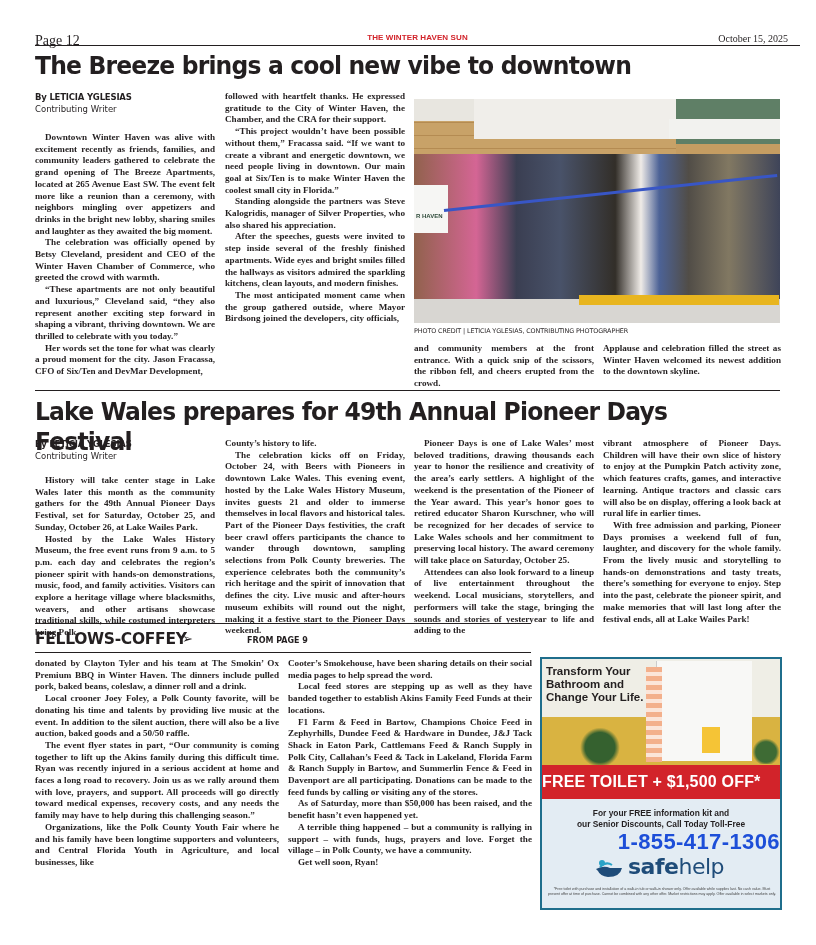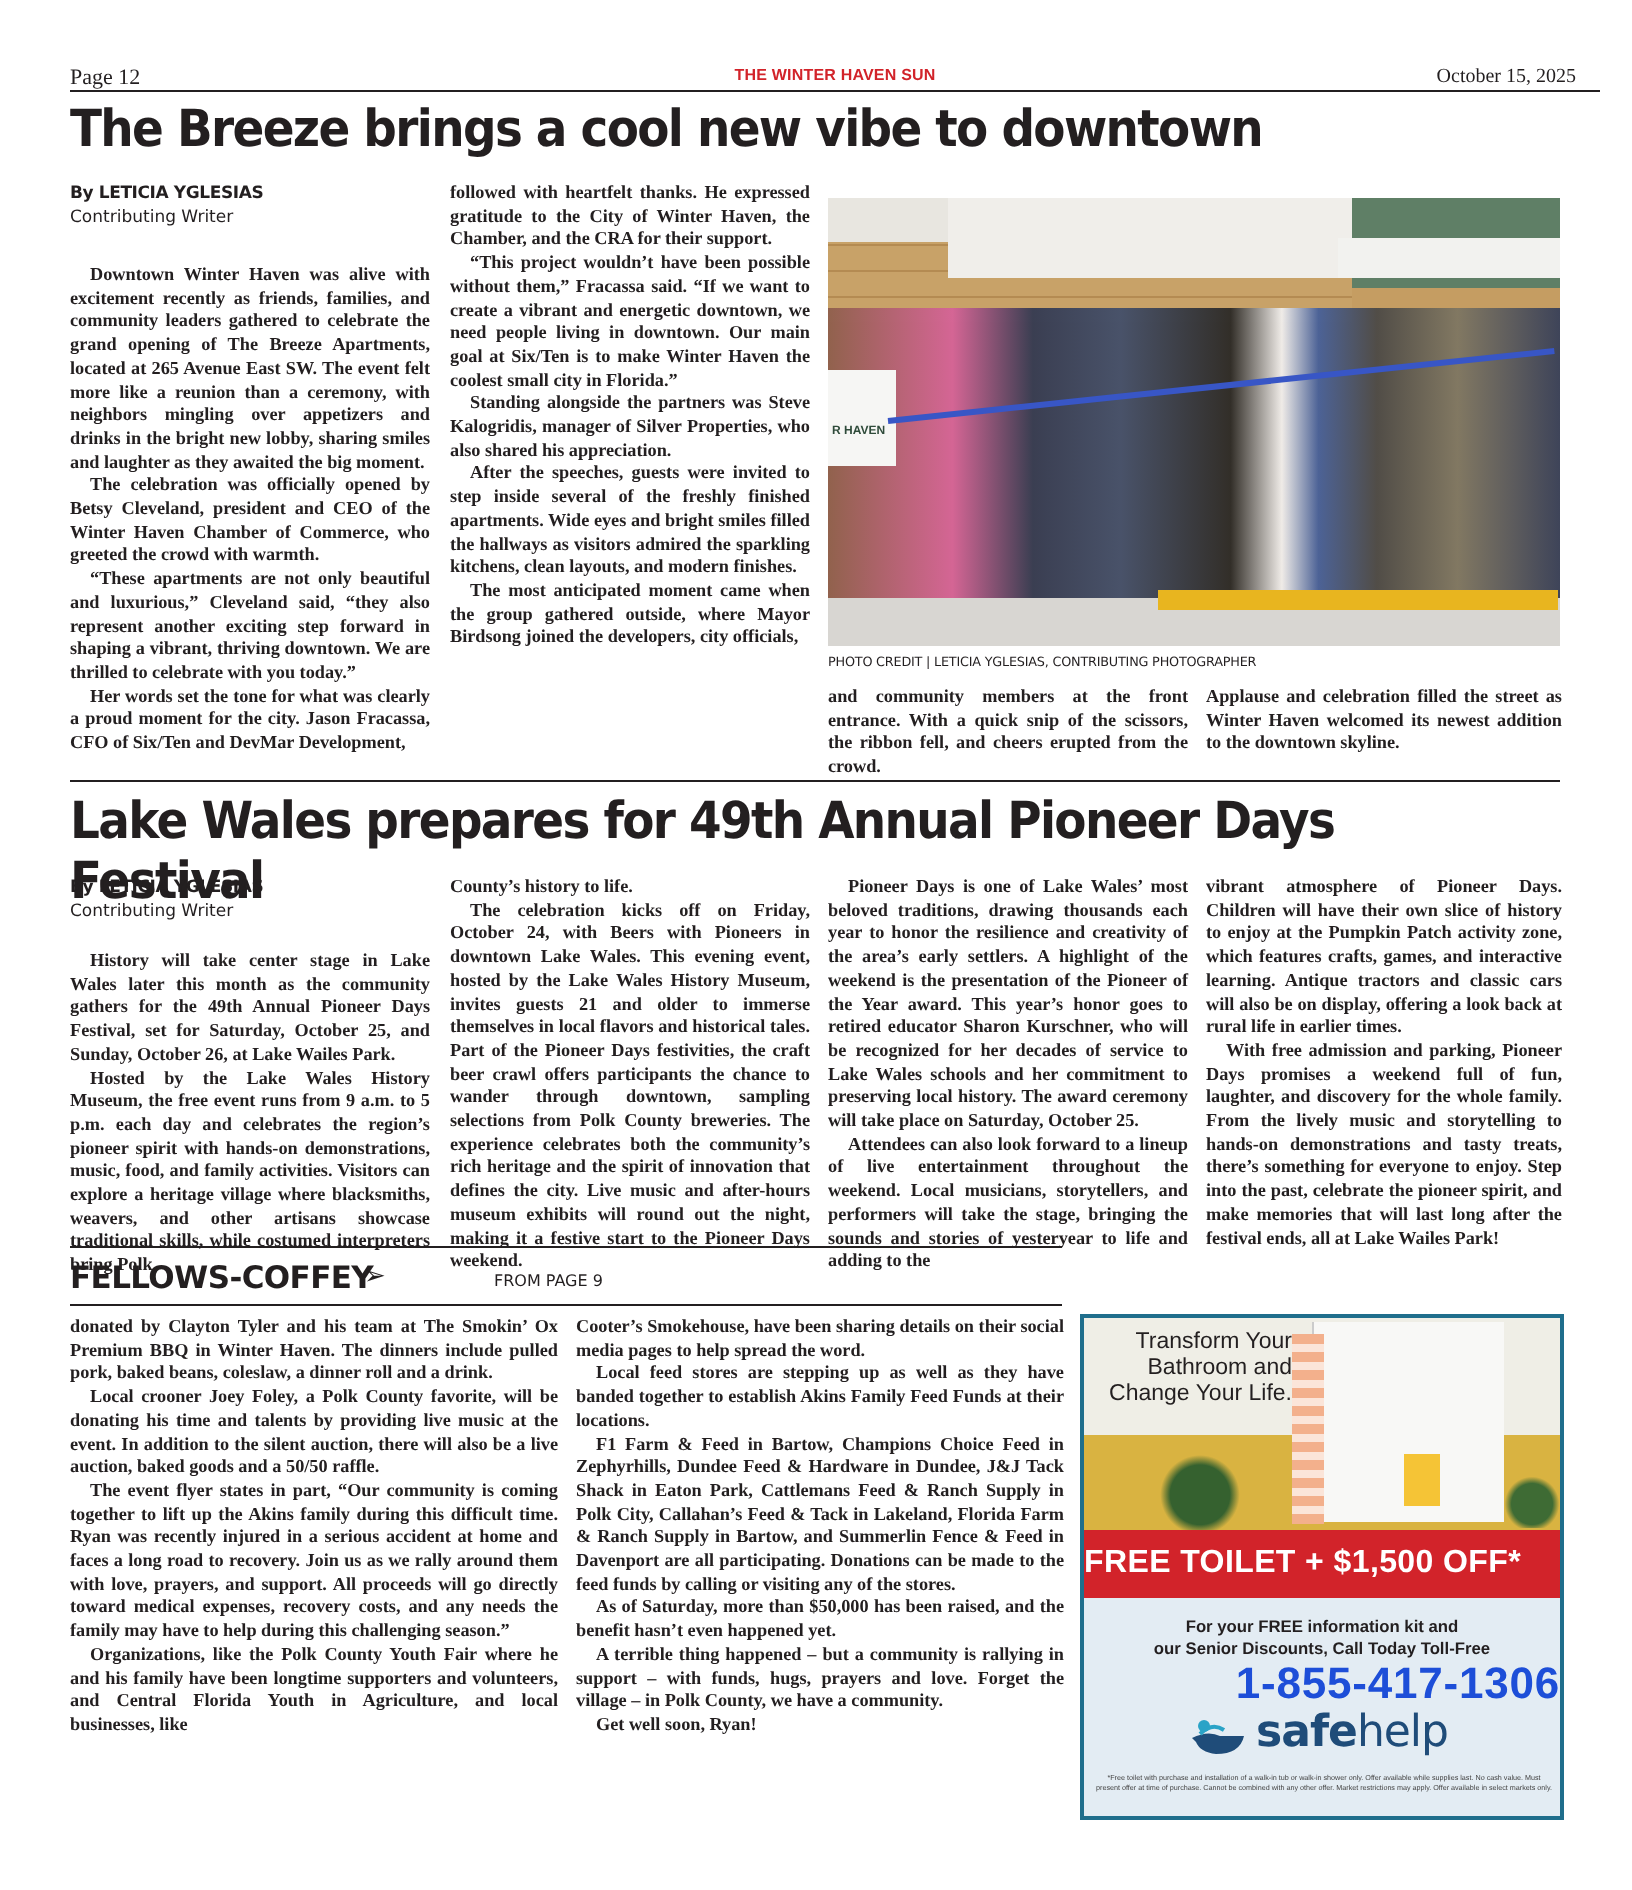--- a/index.html
+++ b/index.html
@@ -1,20 +1,20 @@
 <!DOCTYPE html>
 <html><head>
 <meta charset="utf-8">
 <style>
   * { box-sizing: border-box; margin: 0; padding: 0; }
   html, body { width: 816px; height: 945px; background: #ffffff; overflow: hidden; }
   body { position: relative; font-family: "Liberation Serif", serif; color: #231f20; }
 
   .masthead { position: absolute; left: 35px; top: 33px; width: 765px; height: 13px; border-bottom: 1.2px solid #231f20; }
-  .masthead .page { position: absolute; left: 0; top: 0; font-family: "Liberation Serif", serif; font-size: 11px; }
+  .masthead .page { position: absolute; left: 0; top: 0; font-family: "Liberation Serif", serif; font-size: 14px; }
   .masthead .paper { position: absolute; left: 0; right: 0; top: 0; text-align: center; font-family: "Liberation Sans", sans-serif; font-weight: bold; font-size: 8px; color: #d2232a; letter-spacing: 0.1px; }
   .masthead .date { position: absolute; right: 12px; top: 0; font-size: 10px; text-align: right; }
 
   .headline { position: absolute; left: 35px; font-family: "DejaVu Sans", sans-serif; font-weight: bold; font-size: 25.5px; letter-spacing: -0.9px; color: #231f20; transform-origin: left top; }
   .h1 { top: 50px; transform: scaleX(0.92); }
   .h2 { top: 396px; transform: scaleX(0.92); }
 
   .byline { position: absolute; left: 35px; font-family: "DejaVu Sans", sans-serif; font-size: 8.5px; line-height: 12px; }
   .byline .name { font-weight: bold; letter-spacing: -0.2px; }
   .byline .role { }
@@ -36,30 +36,30 @@
       background: linear-gradient(90deg, #8b5b4a 0%, #d65f9a 17%, #2b3450 28%, #3b4a6a 40%, #222 55%, #f4f4f6 62%, #3f5c9c 67%, #444 75%, #7a7462 86%, #2f3a58 100%); opacity: 0.9; }
   .photo .ground { position: absolute; left: 0; top: 200px; width: 100%; height: 24px; background: #d8d6d2; }
   .photo .yellow { position: absolute; left: 165px; top: 196px; width: 200px; height: 10px; background: #e8b51f; }
   .photo .sign { position: absolute; left: 0; top: 86px; width: 34px; height: 48px; background: #f6f6f4; font-family: "Liberation Sans", sans-serif; font-weight: bold; font-size: 6px; color: #2f4b3a; padding-top: 28px; padding-left: 2px; }
   .photo .ribbon { position: absolute; left: 30px; top: 110px; width: 335px; height: 3px; background: #3856c6; transform: rotate(-6deg); transform-origin: left; }
 
   .caption { position: absolute; left: 414px; top: 327px; font-family: "DejaVu Sans", sans-serif; font-size: 6.4px; letter-spacing: -0.1px; color: #231f20; }
 
   .section-title { position: absolute; left: 35px; top: 630px; font-family: "DejaVu Sans", sans-serif; font-weight: bold; font-size: 15.5px; letter-spacing: -0.3px; }
   .section-arrow { position: absolute; left: 182px; top: 631px; font-size: 13px; font-family: "DejaVu Sans", sans-serif; }
-  .section-from { position: absolute; left: 200px; top: 636px; font-family: "DejaVu Sans", sans-serif; font-weight: normal; font-size: 8px; padding-left: 47px; }
+  .section-from { position: absolute; left: 200px; top: 636px; font-family: "DejaVu Sans", sans-serif; font-weight: bold; font-size: 8px; padding-left: 47px; }
 
   .ad { position: absolute; left: 540px; top: 657px; width: 242px; height: 253px; border: 2px solid #1f6e8c; background: #e3ecf3; overflow: hidden; }
   .ad .scene { position: absolute; left: 0; top: 0; width: 100%; height: 106px; background: linear-gradient(180deg, #efeee6 0%, #efeee6 55%, #d9b341 55%, #d9b341 100%); }
   .ad .tub { position: absolute; left: 114px; top: 2px; width: 96px; height: 100px; background: #f8f8f6; border-left: 1px solid #ccc; }
   .ad .curtain { position: absolute; left: 104px; top: 8px; width: 16px; height: 95px; background: repeating-linear-gradient(180deg, #f3b08c 0, #f3b08c 5px, #fbe5d9 5px, #fbe5d9 9px); }
   .ad .towel { position: absolute; left: 160px; top: 68px; width: 18px; height: 26px; background: #f5c436; }
   .ad .plant { position: absolute; left: 38px; top: 62px; width: 40px; height: 44px; background: radial-gradient(circle at 50% 60%, #35612f 0%, #35612f 45%, transparent 60%); }
   .ad .plant2 { position: absolute; left: 210px; top: 75px; width: 28px; height: 30px; background: radial-gradient(circle at 50% 60%, #3e6b34 0%, #3e6b34 45%, transparent 60%); }
-  .ad .tagline { position: absolute; left: 4px; top: 6px; width: 100px; text-align: right; font-family: "Liberation Sans", sans-serif; font-weight: normal; font-size: 11.5px; line-height: 13px; color: #231f20; }
+  .ad .tagline { position: absolute; left: 4px; top: 6px; width: 100px; text-align: left; font-family: "Liberation Sans", sans-serif; font-weight: bold; font-size: 11.5px; line-height: 13px; color: #231f20; }
   .ad .offer { position: absolute; left: 0; top: 106px; width: 100%; height: 34px; background: #d2232a; color: #fff; font-family: "Liberation Sans", sans-serif; font-weight: bold; font-size: 16px; text-align: left; line-height: 34px; letter-spacing: 0.2px; }
   .ad .info { position: absolute; left: 0; top: 149px; width: 100%; text-align: center; font-family: "Liberation Sans", sans-serif; font-weight: bold; font-size: 8.4px; line-height: 11px; color: #231f20; }
   .ad .phone { position: absolute; left: 0; top: 170px; width: 100%; text-align: right; font-family: "Liberation Sans", sans-serif; font-weight: bold; font-size: 22px; color: #1d4ed8; letter-spacing: 0.4px; }
   .ad .logo { position: absolute; left: 52px; top: 198px; width: 140px; height: 24px; }
   .ad .logo .mark { position: absolute; left: 0; top: 2px; width: 30px; height: 20px; }
   .ad .logo .word { position: absolute; left: 34px; top: -3px; font-family: "DejaVu Sans", sans-serif; font-size: 22px; color: #1f4c79; letter-spacing: -0.5px; }
   .ad .logo .word b { font-weight: bold; }
   .ad .fine { position: absolute; left: 6px; top: 228px; width: 228px; text-align: center; font-family: "Liberation Sans", sans-serif; font-size: 3.6px; line-height: 4.6px; color: #444; }
 </style>
 </head>

